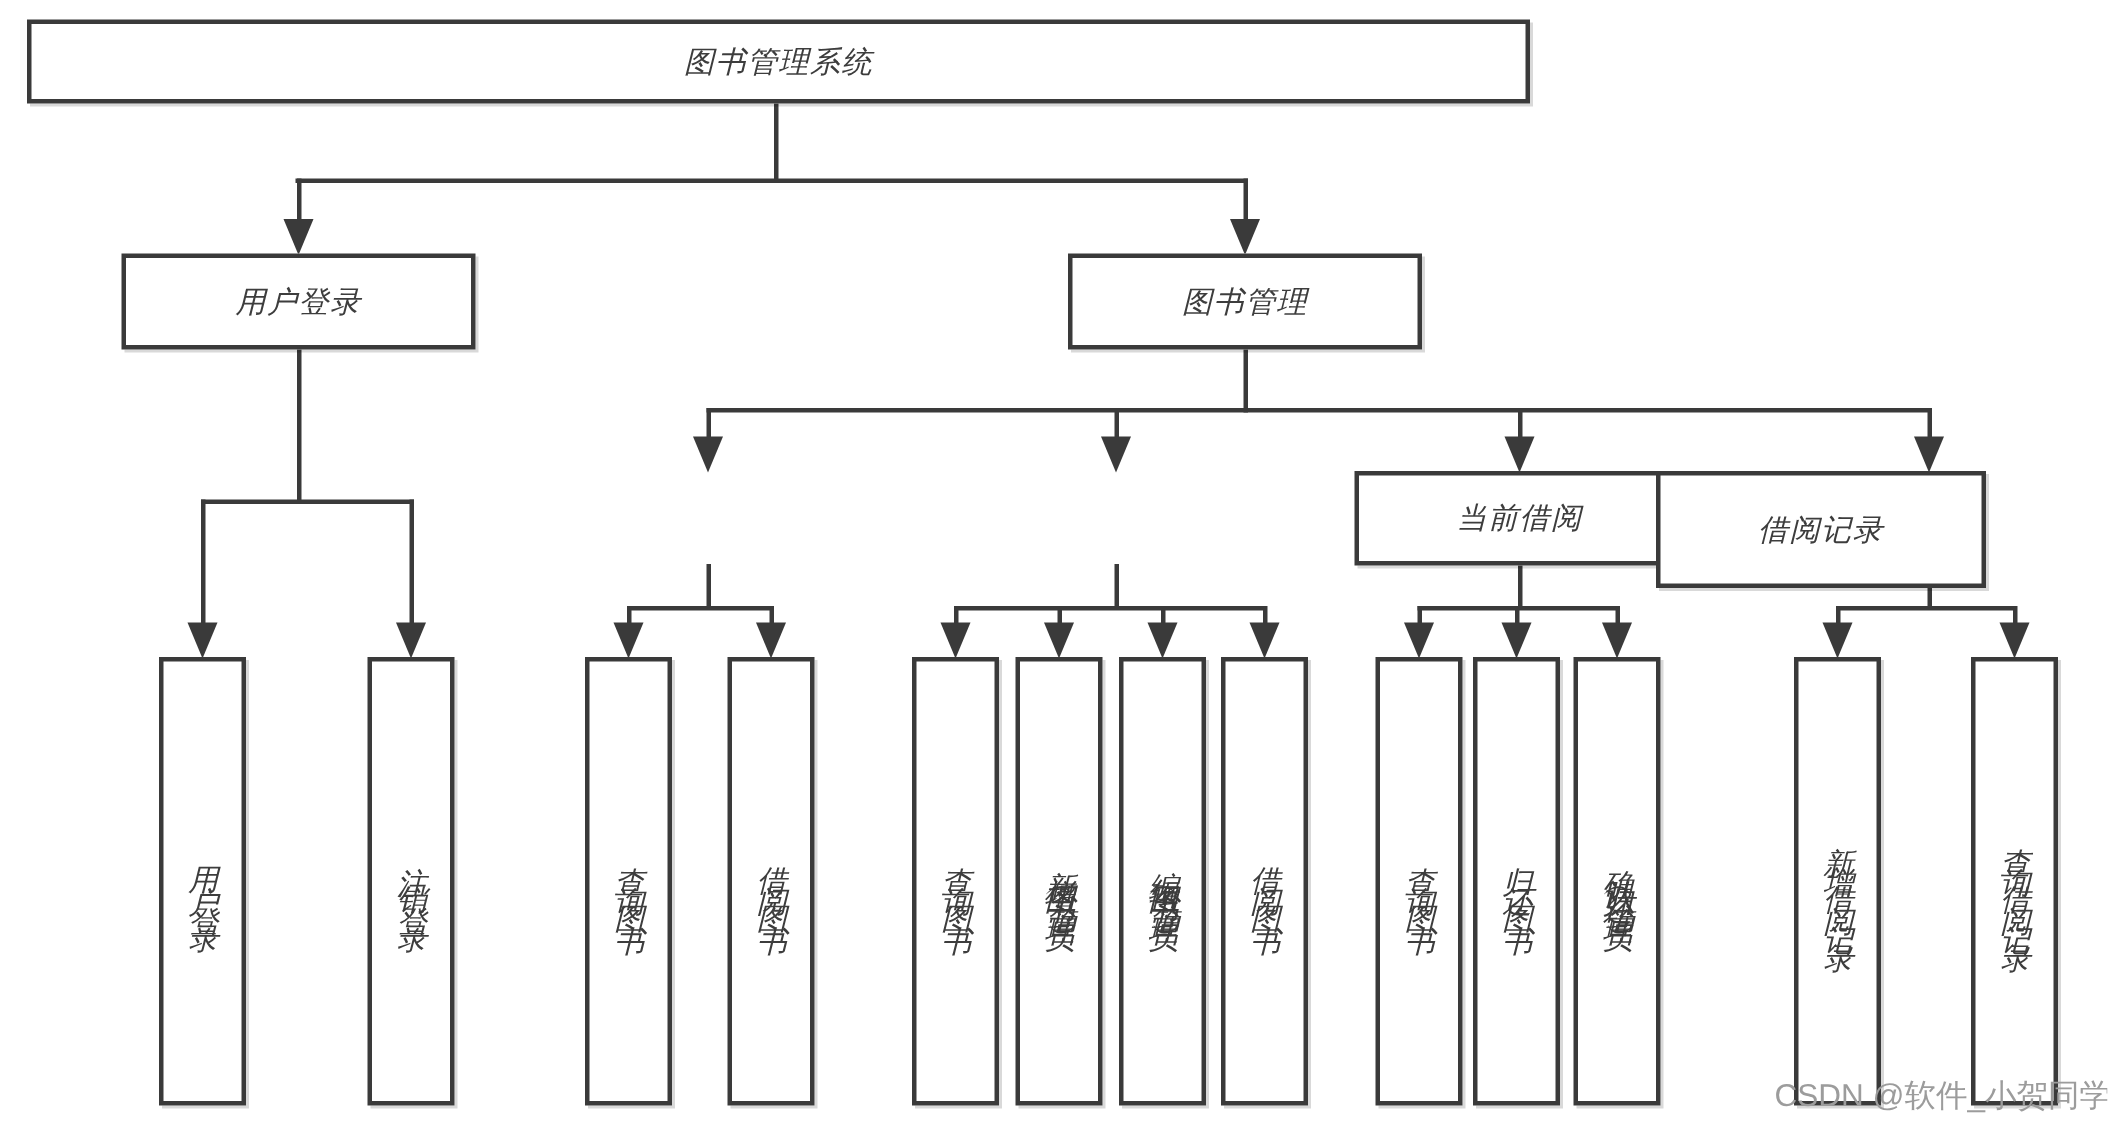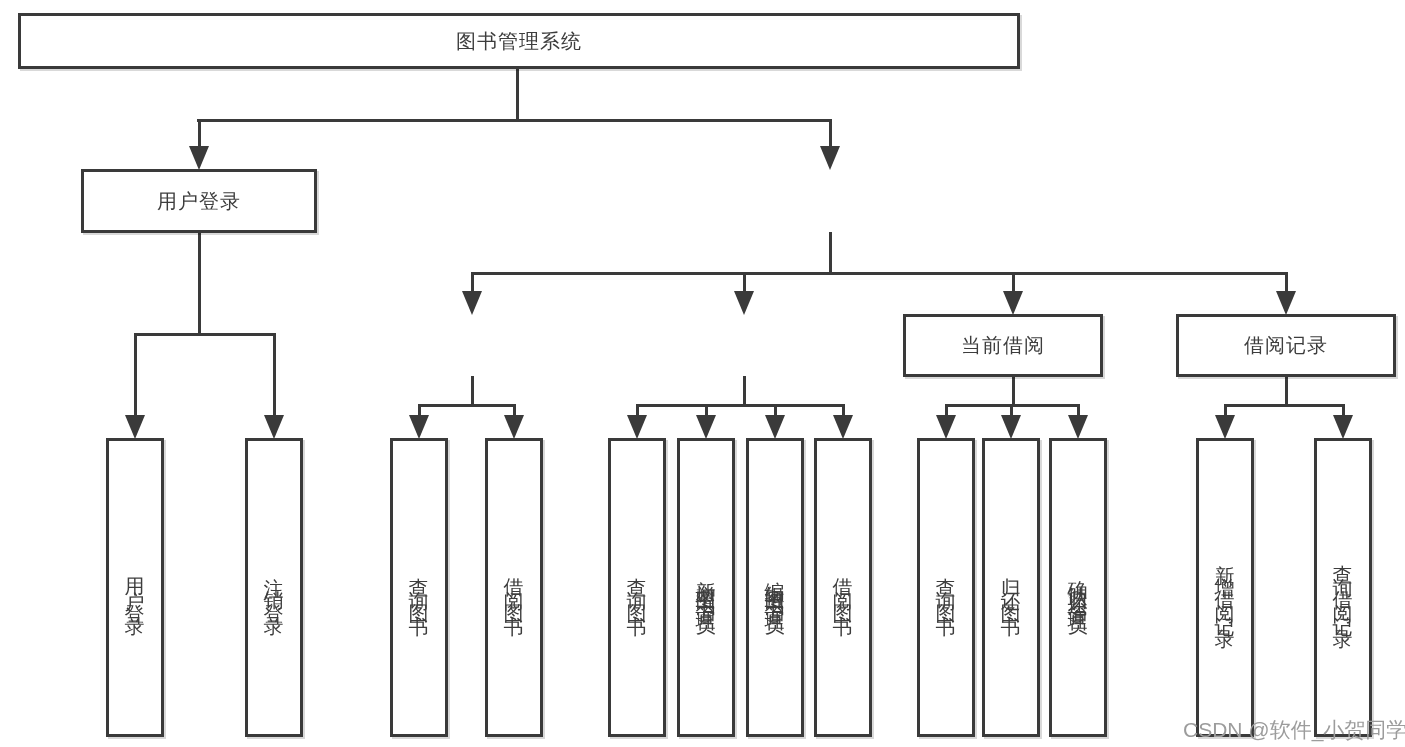--- a/index.html
+++ b/index.html
@@ -27,21 +27,21 @@
   }
   .box{
     position:absolute;z-index:3;
     background:var(--bg);
     border:3px solid var(--line);
     box-shadow:2px 2px 0 rgba(0,0,0,0.15);
     display:flex;align-items:center;justify-content:center;
     color:var(--text);
     box-sizing:border-box;
   }
-  .box span{display:block;}
+  .box span{display:block;font-style:italic;}
   .hlabel span{
     font-size:20px;
     letter-spacing:1px;
     white-space:nowrap;
   }
   .leaf span{
     writing-mode:vertical-rl;
     text-orientation:mixed;
     font-size:20px;
     line-height:1;
@@ -119,25 +119,28 @@
   <div class="ln v" style="left:1342px;top:404px;height:13px"></div>
   <div class="arr" style="left:1333px;top:415px"></div>
 
   <div class="box hlabel" style="left:18px;top:13px;width:1002px;height:56px">
     <span>图书管理系统</span>
   </div>
 
   <div class="box hlabel" style="left:81px;top:169px;width:236px;height:64px">
     <span>用户登录</span>
   </div>
+  <div class="box hlabel" style="left:712px;top:169px;width:236px;height:64px">
+    <span>图书管理</span>
+  </div>
 
-  <div class="box hlabel" style="left:903px;top:314px;width:200px;height:63px">
+  <div class="box hlabel" style="left:903px;top:314px;width:220px;height:63px">
     <span>当前借阅</span>
   </div>
-  <div class="box hlabel" style="left:1176px;top:314px;width:220px;height:63px">
+  <div class="box hlabel" style="left:1104px;top:314px;width:220px;height:78px">
     <span>借阅记录</span>
   </div>
 
   <div class="box leaf" style="left:106px;top:438px;width:58px;height:299px">
     <span style="letter-spacing: 13px;">用户登录</span>
   </div>
   <div class="box leaf" style="left:245px;top:438px;width:58px;height:299px">
     <span style="letter-spacing: 13px;">注销登录</span>
   </div>
 

